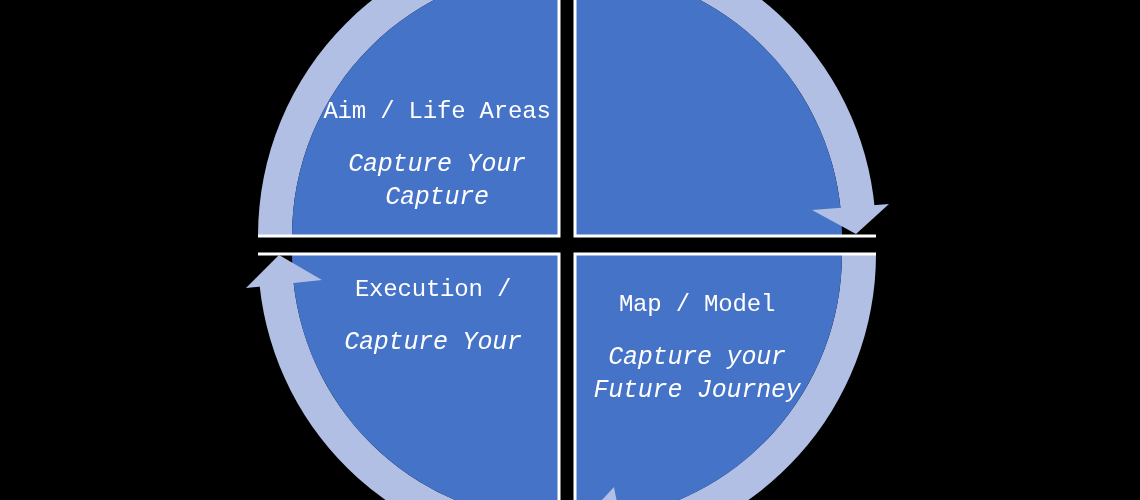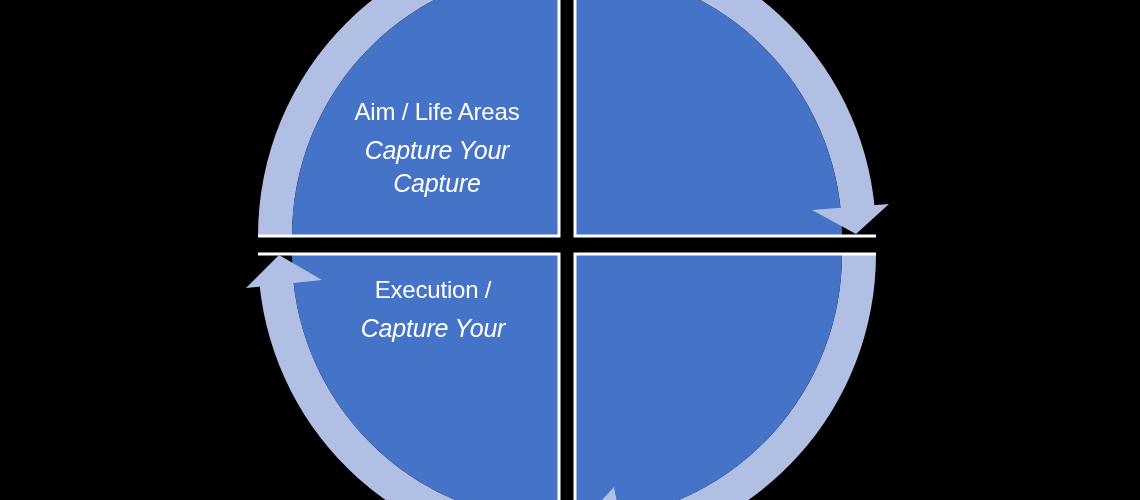--- a/index.html
+++ b/index.html
@@ -1,36 +1,36 @@
 <!DOCTYPE html>
 <html><head>
 <meta charset="utf-8">
 <style>
   html,body{margin:0;padding:0;background:#000;}
   .stage{
     position:relative;
     width:1140px;height:500px;
     background:#000;
     overflow:hidden;
-    font-family:Liberation Sans, sans-serif;
+    font-family:Liberation Mono, monospace;
   }
   .stage svg{position:absolute;left:0;top:0;}
   .qtext{
     position:absolute;
     width:260px;
     text-align:center;
     color:#fff;
     letter-spacing:-0.2px;
   }
   .qtext .h{
     font-size:24px;
     line-height:33px;
     font-weight:400;
   }
-  .qtext .sub{margin-top:6px;}
+  .qtext .sub{margin-top:20px;}
   .qtext .s{
     font-style:italic;
     font-size:25px;
     line-height:33px;
   }
   .pos-tl{left:307px;top:95px;}
   .pos-tr{left:565px;top:95px;}
   .pos-bl{left:303px;top:273px;}
   .pos-br{left:567px;top:288px;}
 </style>
@@ -80,14 +80,21 @@
   <div class="qtext pos-tr">
   </div>
 
   <div class="qtext pos-bl">
     <div class="h">Execution /</div>
     <div class="sub">
       <div class="s">Capture Your</div>
     </div>
   </div>
 
+  <div class="qtext pos-br">
+    <div class="h">Map / Model</div>
+    <div class="sub">
+      <div class="s">Capture your</div>
+      <div class="s">Future Journey</div>
+    </div>
+  </div>
 
 </div>
 
 </body></html>

